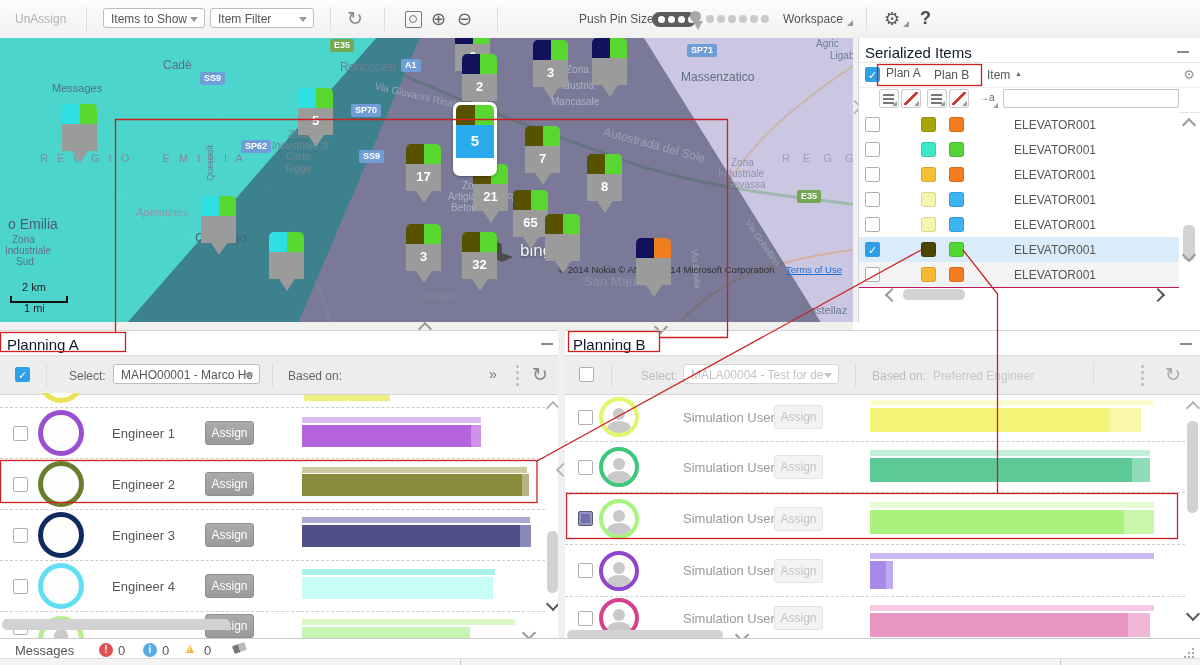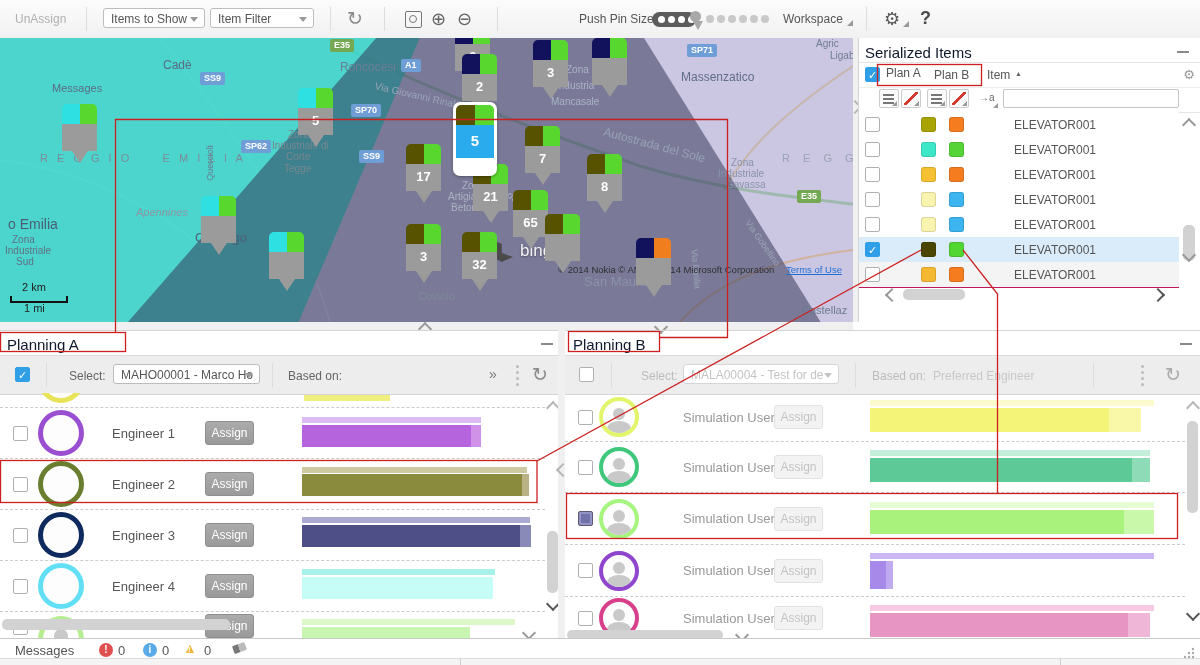--- a/index.html
+++ b/index.html
@@ -159,21 +159,21 @@
         <div class="maplabel" style="left: 40px; top: 114px; font-size: 11px; color: rgb(125, 138, 153); letter-spacing: 3px;">R E G G I O     E M I L I A</div>
         <div class="maplabel" style="left: 136px; top: 168px; font-size: 11px; color: rgb(138, 151, 166); font-style: italic;">Apennines</div>
         <div class="maplabel" style="left: 195px; top: 192px; font-size: 13px; color: rgb(79, 96, 120);">Cavriago</div>
         <div class="maplabel" style="left: 8px; top: 178px; font-size: 14px; color: rgb(74, 93, 117);">o Emilia</div>
         <div class="maplabel" style="left: 12px; top: 196px; font-size: 10px; color: rgb(95, 112, 134);">Zona</div>
         <div class="maplabel" style="left: 5px; top: 207px; font-size: 10px; color: rgb(95, 112, 134);">Industriale</div>
         <div class="maplabel" style="left: 16px; top: 218px; font-size: 10px; color: rgb(95, 112, 134);">Sud</div>
         <div class="maplabel" style="left: 192px; top: 120px; font-size: 9px; color: rgb(106, 120, 144); transform: rotate(-90deg);">Quercioli</div>
         <div class="maplabel" style="left: 340px; top: 22px; font-size: 12px; color: rgb(109, 125, 149);">Roncocesi</div>
         <div class="maplabel" style="left: 288px; top: 91px; font-size: 10px; color: rgb(119, 134, 143);">Zona</div>
-        <div class="maplabel" style="left: 272px; top: 102px; font-size: 10px; color: rgb(119, 134, 143);">Industriale di</div>
+        <div class="maplabel" style="left: 272px; top: 102px; font-size: 10px; color: rgb(119, 134, 143); font-style: italic;">Industriale di</div>
         <div class="maplabel" style="left: 286px; top: 113px; font-size: 10px; color: rgb(119, 134, 143);">Corte</div>
         <div class="maplabel" style="left: 284px; top: 125px; font-size: 10px; color: rgb(119, 134, 143);">Tegge</div>
         <div class="maplabel" style="left: 374px; top: 52px; font-size: 10px; color: rgb(154, 164, 184); transform: rotate(13deg);">Via Giovanni Rinald</div>
         <div class="maplabel" style="left: 566px; top: 26px; font-size: 10px; color: rgb(170, 180, 196);">Zona</div>
         <div class="maplabel" style="left: 556px; top: 42px; font-size: 10px; color: rgb(170, 180, 196);">Industria</div>
         <div class="maplabel" style="left: 551px; top: 58px; font-size: 10px; color: rgb(170, 180, 196);">Mancasale</div>
         <div class="maplabel" style="left: 681px; top: 32px; font-size: 12px; color: rgb(95, 110, 136);">Massenzatico</div>
         <div class="maplabel" style="left: 816px; top: 0px; font-size: 10px; color: rgb(111, 125, 146);">Agric</div>
         <div class="maplabel" style="left: 830px; top: 12px; font-size: 10px; color: rgb(111, 125, 146);">Ligab</div>
         <div class="maplabel" style="left: 602px; top: 100px; font-size: 12px; color: rgb(152, 162, 181); transform: rotate(15deg);">Autostrada del Sole</div>

